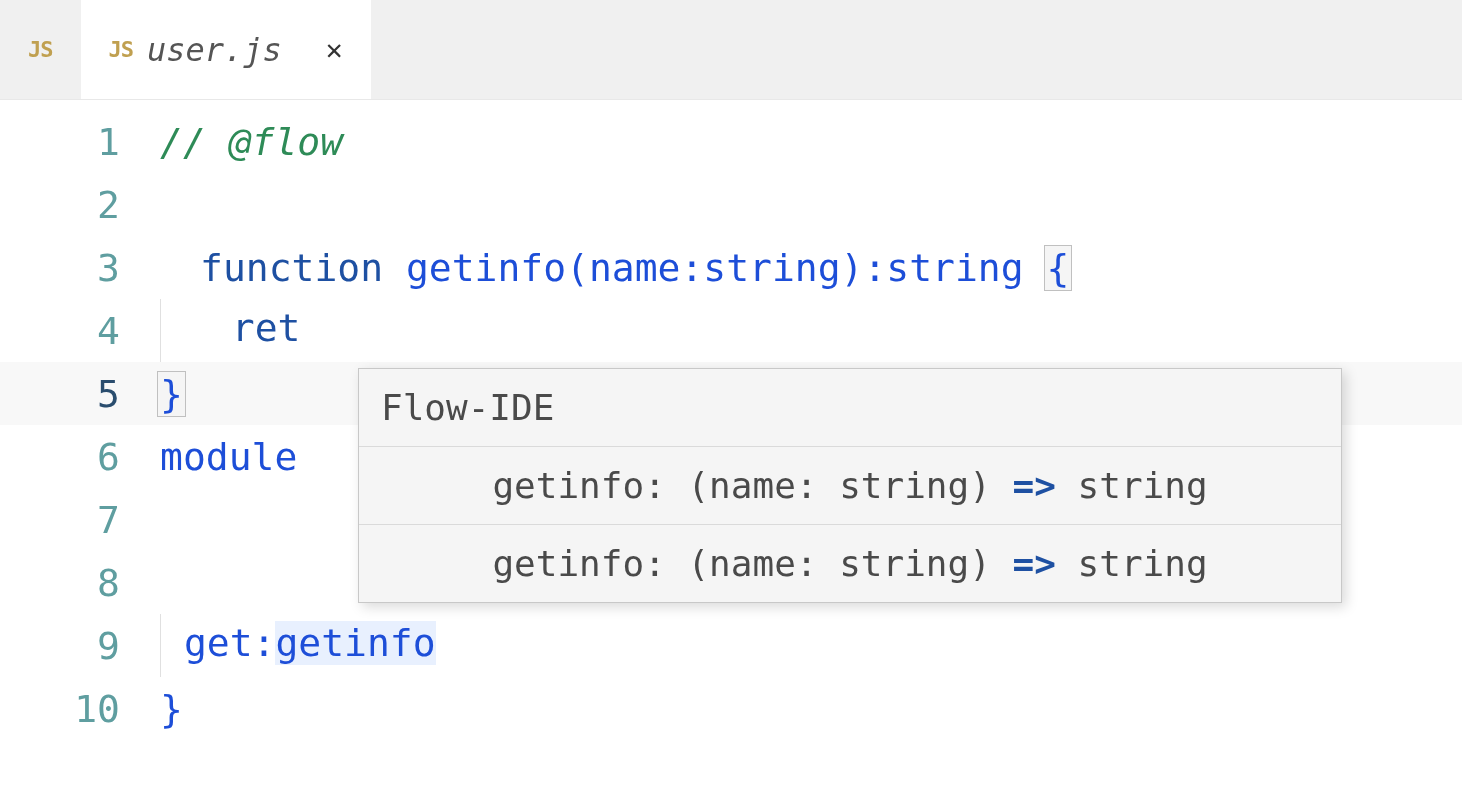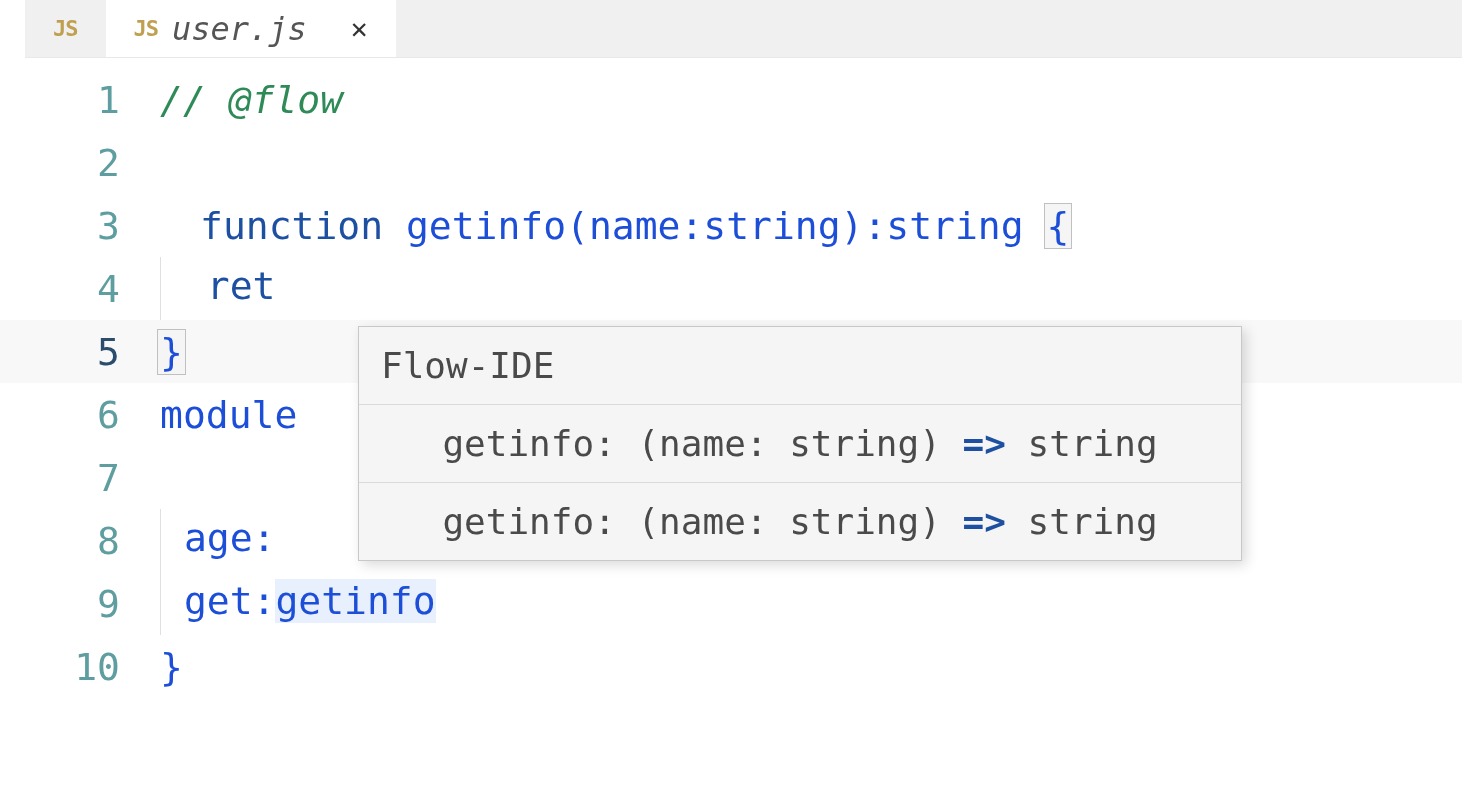--- a/index.html
+++ b/index.html
@@ -10,23 +10,22 @@
     body {
       font-family: 'Menlo', 'Monaco', 'Consolas', monospace;
       background: #ffffff;
       width: 1462px;
       height: 788px;
       overflow: hidden;
     }
     .tab-bar {
       display: flex;
       background: #f0f0f0;
-      height: 58px;
+      height: 100px;
       border-bottom: 1px solid #e8e8e8;
-      margin-left: 25px;
     }
     .tab {
       display: flex;
       align-items: center;
       padding: 0 28px;
       height: 100%;
       font-size: 32px;
       color: #999;
       font-style: italic;
       gap: 14px;
@@ -81,38 +80,38 @@
       color: #2a4d6e;
     }
     .indent-guide {
       display: inline-block;
       border-left: 1px solid #e0e0e0;
       height: 63px;
       vertical-align: middle;
     }
     .kw-comment { color: #2e8b57; font-style: italic; }
     .kw-function { color: #1e50a2; margin-left: 40px; }
-    .kw-return { color: #1e50a2; }
+    .kw-return { color: #1e50a2; margin-left: 25px; }
     .kw-text { color: #1d4ed8; }
     .brace-highlight {
       border: 1px solid #c0c0c0;
       background: #f5f5f5;
       display: inline-block;
       padding: 0 2px;
       margin: 0 -3px;
     }
     .tooltip {
       position: absolute;
       left: 358px;
       top: 268px;
       background: #f5f5f5;
       border: 1px solid #c8c8c8;
       box-shadow: 4px 4px 12px rgba(0,0,0,0.15);
       font-size: 36px;
-      width: 884px;
+      width: 984px;
       z-index: 10;
     }
     .tooltip-section {
       padding: 18px 22px;
       border-bottom: 1px solid #dadada;
     }
     .tooltip-section:last-child {
       border-bottom: none;
     }
     .tooltip-header {
@@ -175,21 +174,20 @@
     <div class="line-number">6</div>
     <div class="line-content"><span class="kw-text">module</span></div>
   </div>
 
   <div class="line">
     <div class="line-number">7</div>
   </div>
 
   <div class="line">
     <div class="line-number">8</div>
-    <div class="line-content"><span class="indent-guide"></span> <span class="kw-text">age:</span></div>
   </div>
 
   <div class="line">
     <div class="line-number">9</div>
     <div class="line-content"><span class="indent-guide"></span> <span class="kw-text">get:</span><span class="kw-text word-highlight">getinfo</span></div>
   </div>
 
   <div class="line">
     <div class="line-number">10</div>
     <div class="line-content"><span class="kw-text">}</span></div>

